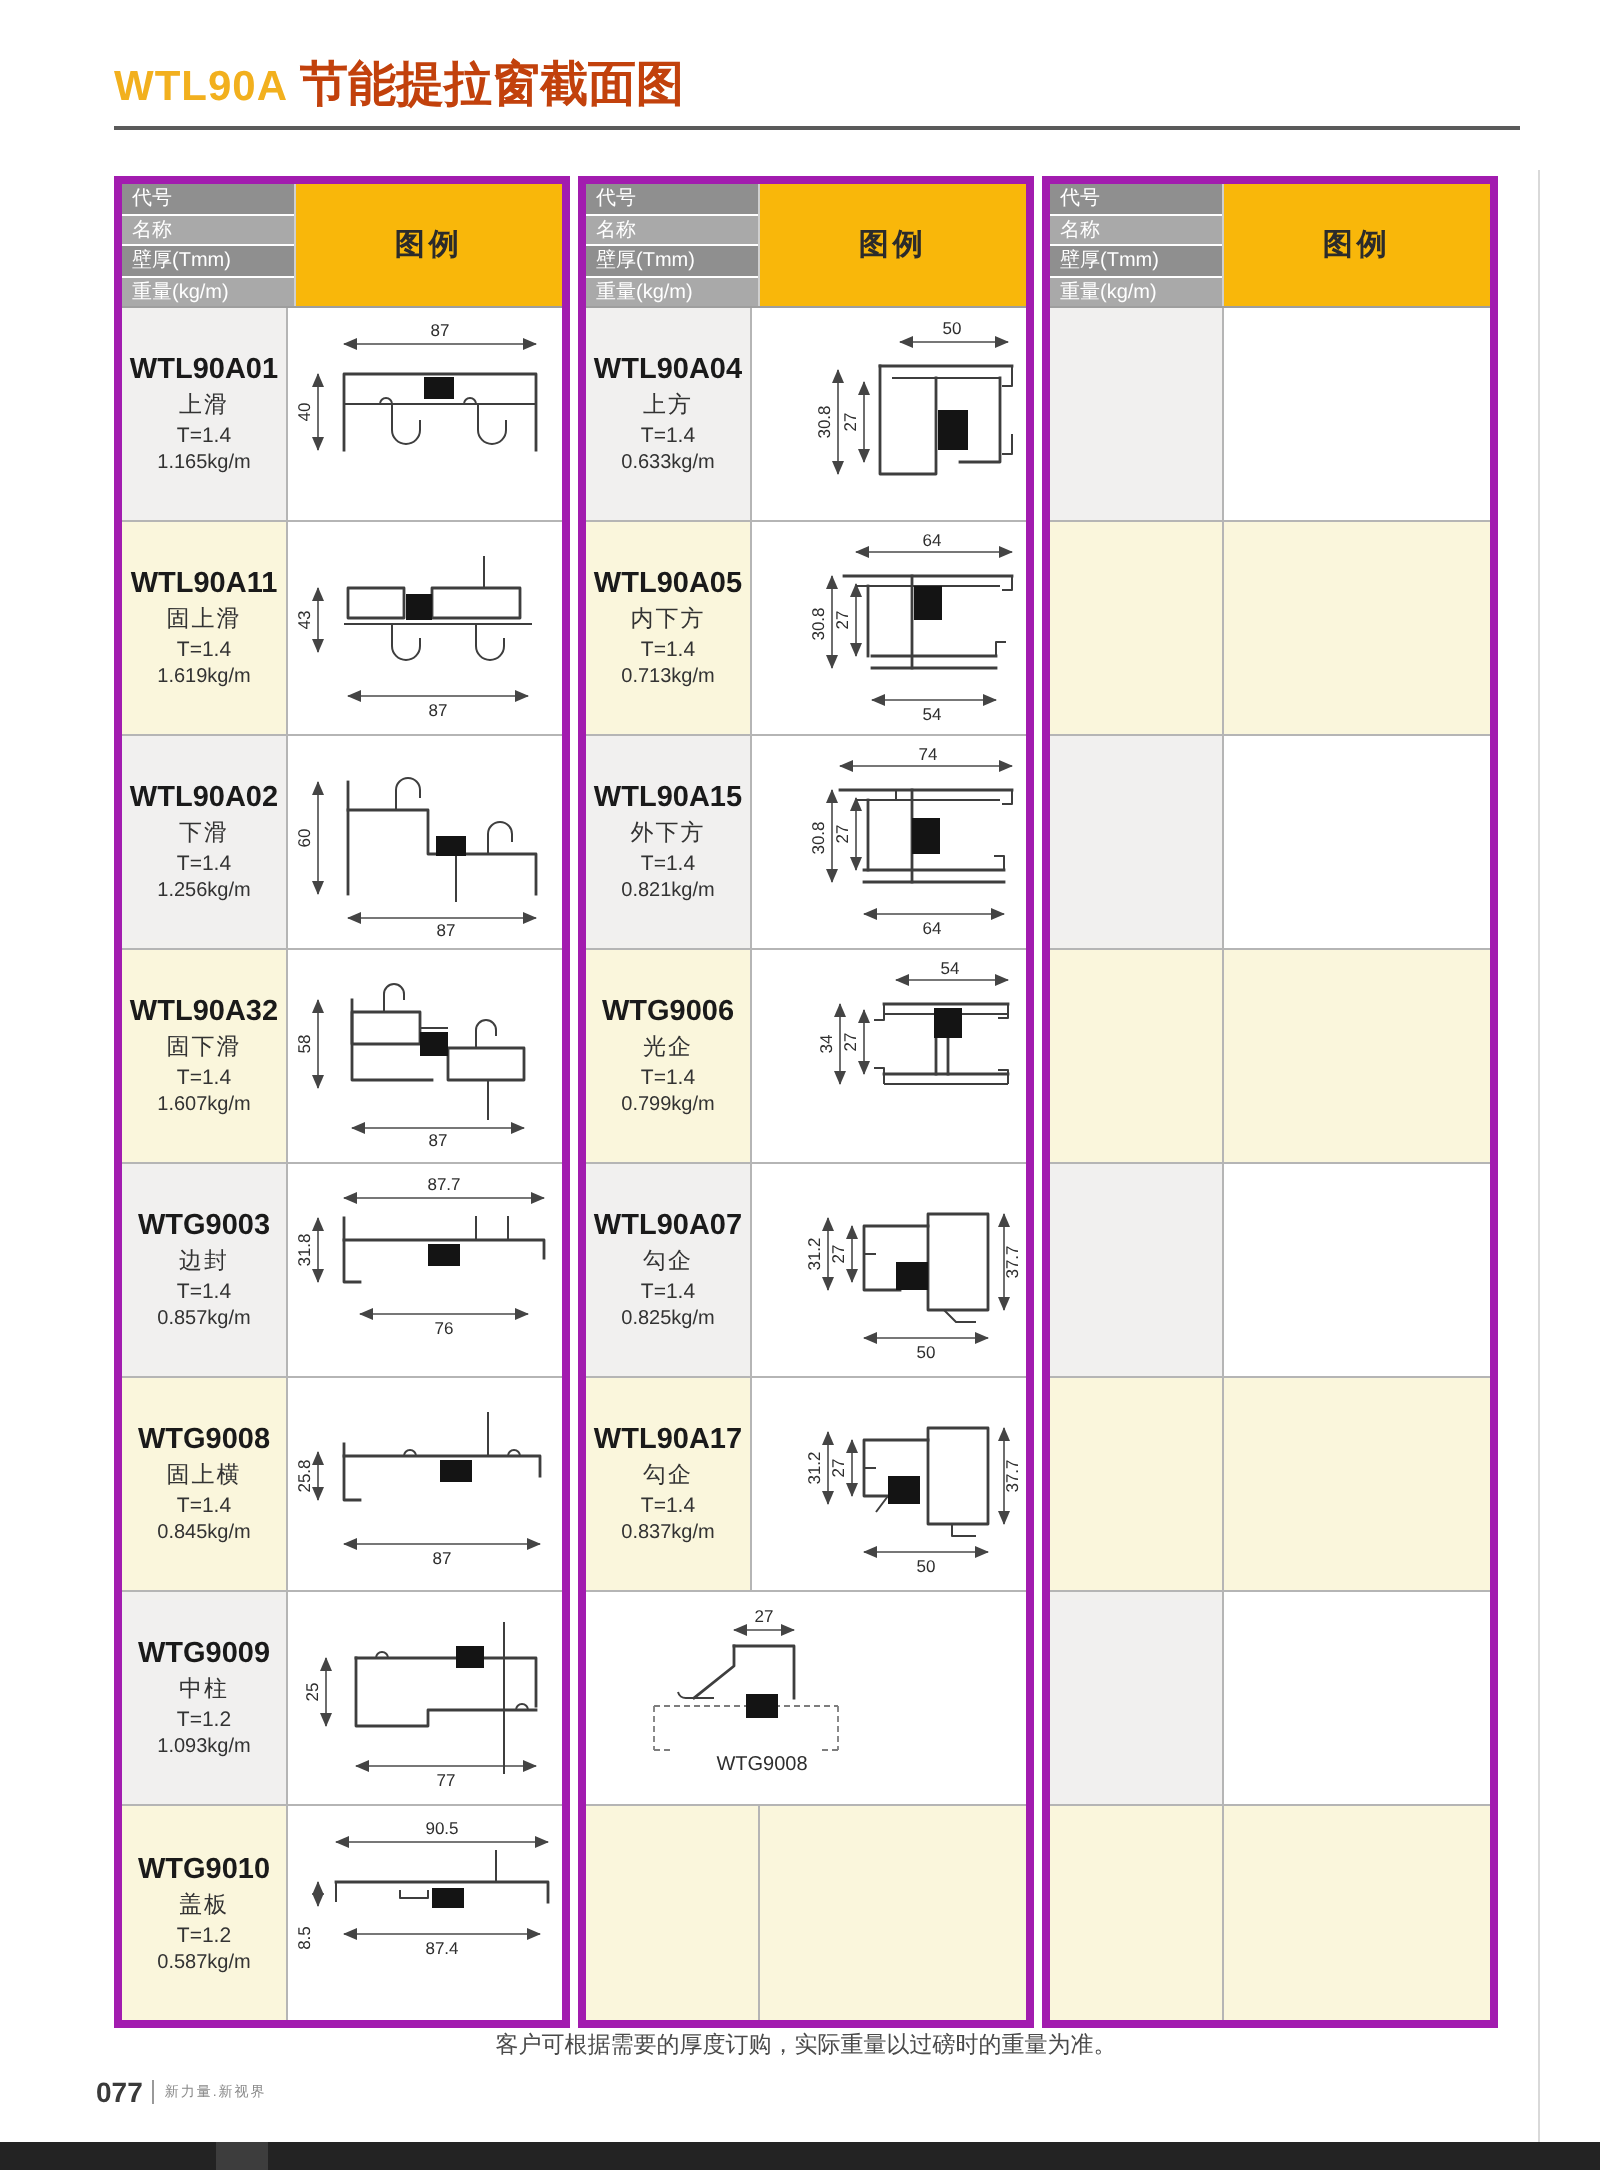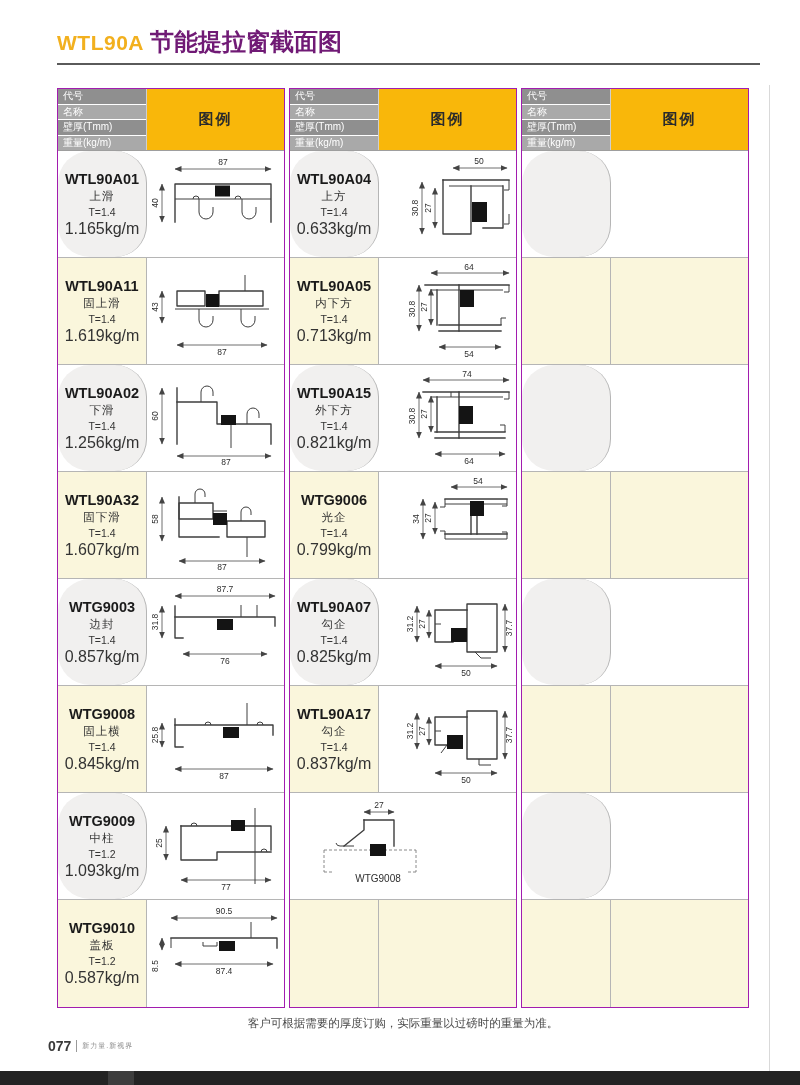--- a/index.html
+++ b/index.html
@@ -3,45 +3,45 @@
 <meta charset="utf-8">
 <style>
   html,body{margin:0;padding:0;background:#fff;}
   *{box-sizing:border-box;}
   body{font-family:"Liberation Sans","DejaVu Sans",sans-serif;color:#333;}
   .page{position:relative;width:800px;height:1085px;background:#fff;overflow:hidden;}
 
   
   .titleblock{position:absolute;left:57px;top:26px;width:703px;}
   .t1{font-size:21px;font-weight:bold;color:#F2B01E;letter-spacing:0.5px;}
-  .t2{font-size:24px;font-weight:bold;color:#701a75;margin-left:6px;}
+  .t2{font-size:24px;font-weight:bold;color:#c2410c;margin-left:6px;}
   .subtitle{font-size:13.5px;font-weight:bold;color:#4a4a4a;margin-top:3px;letter-spacing:0.2px;}
   .rule{height:2px;background:#5a5a5a;margin-top:5px;}
 
   
-  .group{position:absolute;top:88px;width:228px;border:1px solid #a21caf;background:#fff;}
+  .group{position:absolute;top:88px;width:228px;border:4px solid #a21caf;background:#fff;}
   .ghead{display:flex;height:62px;border-bottom:1px solid #9e9e9e;}
   .hlabels{width:89px;display:flex;flex-direction:column;border-right:1px solid #cfcfcf;}
   .hl{flex:1;display:flex;align-items:center;color:#fff;font-size:10px;padding-left:5px;border-bottom:1px solid #fff;white-space:nowrap;}
   .hl:last-child{border-bottom:none;}
   .hl.a{background:#8f8f8f;}
   .hl.b{background:#a9a9a9;}
   .hlegend{width:137px;background:#F9B70A;display:flex;align-items:center;justify-content:center;font-size:15px;font-weight:bold;color:#2b2b2b;letter-spacing:2px;}
   .row{display:flex;height:107px;border-bottom:1px solid #b5b5b5;}
   .row:last-child{border-bottom:none;}
   .lcell{width:89px;border-right:1px solid #b5b5b5;display:flex;flex-direction:column;justify-content:center;align-items:center;text-align:center;padding:2px;}
   .dcell{width:137px;display:flex;align-items:center;justify-content:center;}
-  .lg{background:#F1F0EF;border-radius:32px;}
+  .lg{background:#F1F0EF;}
   .lc{background:#FAF6DC;}
   .dw{background:#ffffff;}
   .dc{background:#FAF6DC;}
   .code{font-size:14.5px;font-weight:bold;color:#1a1a1a;}
   .pname{font-size:11.5px;color:#333;margin-top:2px;letter-spacing:1px;}
   .pthk{font-size:10.5px;color:#333;margin-top:2px;}
-  .pwt{font-size:16px;color:#333;margin-top:2px;}
+  .pwt{font-size:10px;color:#333;margin-top:2px;}
 
   
   .p{fill:none;stroke:#3e3e3e;stroke-width:1.4;stroke-linejoin:round;stroke-linecap:square;}
   .p2{fill:none;stroke:#3e3e3e;stroke-width:1;stroke-linejoin:round;}
   .pd{fill:none;stroke:#7d7d7d;stroke-width:0.9;stroke-dasharray:3 2;}
   .d{stroke:#4a4a4a;stroke-width:0.8;}
   .dim{font-size:8.5px;fill:#2e2e2e;text-anchor:middle;font-family:"Liberation Sans",sans-serif;}
   .ref{font-size:10px;fill:#2e2e2e;text-anchor:middle;font-family:"Liberation Sans",sans-serif;}
   .blk{fill:#141414;}
 

